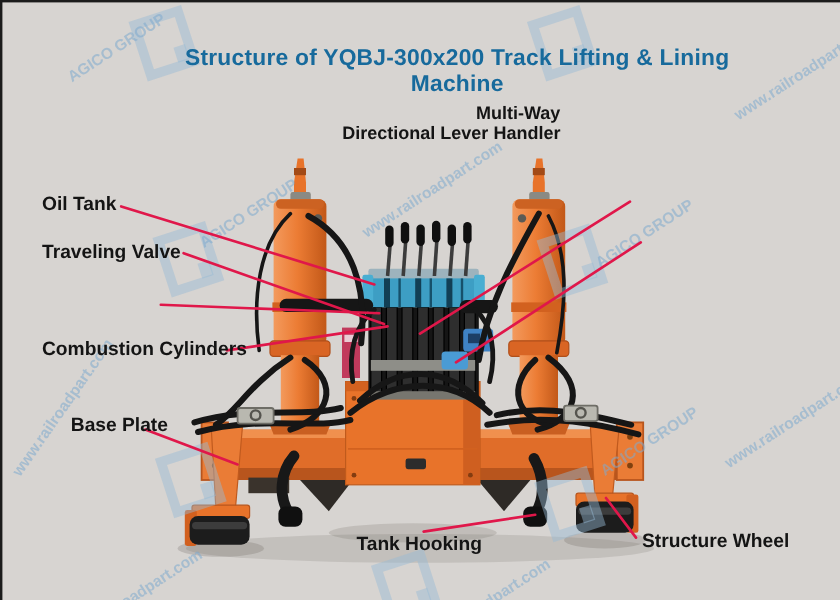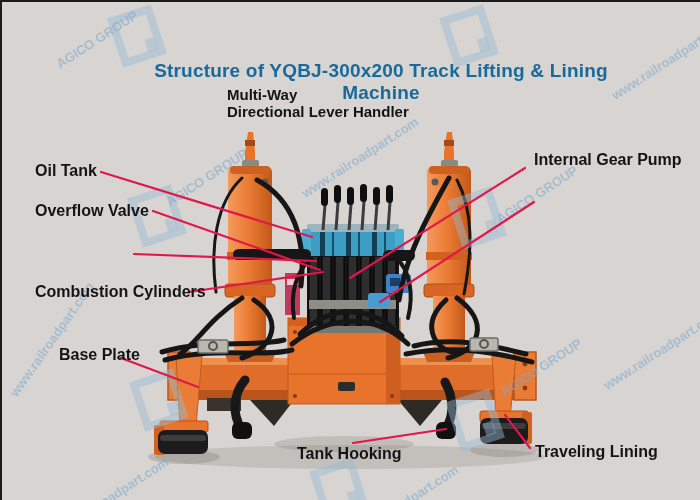--- a/index.html
+++ b/index.html
@@ -9,27 +9,27 @@
     border-top:2px solid #1b1b1b;border-left:2px solid #1b1b1b;
     box-sizing:border-box;
     font-family:"Liberation Sans","DejaVu Sans",sans-serif;
   }
   .layer{position:absolute;left:0;top:0;width:700px;height:500px;pointer-events:none;}
   svg{display:block;}
 
   
   .title{
     position:absolute;left:115px;top:36px;width:528px;text-align:center;
-    font-size:19px;font-weight:bold;color:#176a9c;letter-spacing:0.2px;z-index:40;margin-top:22px;
+    font-size:19px;font-weight:bold;color:#176a9c;letter-spacing:0.2px;z-index:40;
   }
   .lbl{
     position:absolute;font-size:16px;font-weight:bold;color:#141414;
     white-space:nowrap;z-index:40;
   }
-  .lbl.center{text-align:left;}
+  .lbl.center{text-align:right;}
   #lbl-valve-handler{left:225px;top:84px;width:240px;font-size:15px;line-height:17px;}
   #lbl-oil-tank{left:33px;top:160px;}
   #lbl-overflow-valve{left:33px;top:200px;}
   #lbl-lifting-lever{left:33px;top:245px;}
   #lbl-hydraulic-cylinders{left:33px;top:281px;}
   #lbl-base-plate{left:33px;top:344px;margin-left:24px;}
   #lbl-internal-gear-pump{left:532px;top:149px;}
   #lbl-combustion-engine{left:535px;top:179px;}
   #lbl-rail-hooking{left:295px;top:443px;}
   #lbl-traveling-wheel{left:533px;top:441px;}
@@ -267,20 +267,19 @@
     </g>
   </svg>
 
   <div class="title">Structure of YQBJ-300x200 Track Lifting &amp; Lining Machine</div>
 
   <div class="lbl center" id="lbl-valve-handler">
     <div>Multi-Way</div>
     <div>Directional Lever Handler</div>
   </div>
   <div class="lbl" id="lbl-oil-tank">Oil Tank</div>
-  <div class="lbl" id="lbl-overflow-valve">Overflow Valve</div>
+  <div class="lbl" id="lbl-overflow-valve">Traveling Valve</div>
   <div class="lbl" id="lbl-hydraulic-cylinders">Combustion Cylinders</div>
   <div class="lbl" id="lbl-base-plate">Base Plate</div>
-  <div class="lbl" id="lbl-internal-gear-pump">Internal Gear Pump</div>
   <div class="lbl" id="lbl-rail-hooking">Tank Hooking</div>
-  <div class="lbl" id="lbl-traveling-wheel">Traveling Lining</div>
+  <div class="lbl" id="lbl-traveling-wheel">Structure Wheel</div>
 
 </div>
 
 </body></html>

